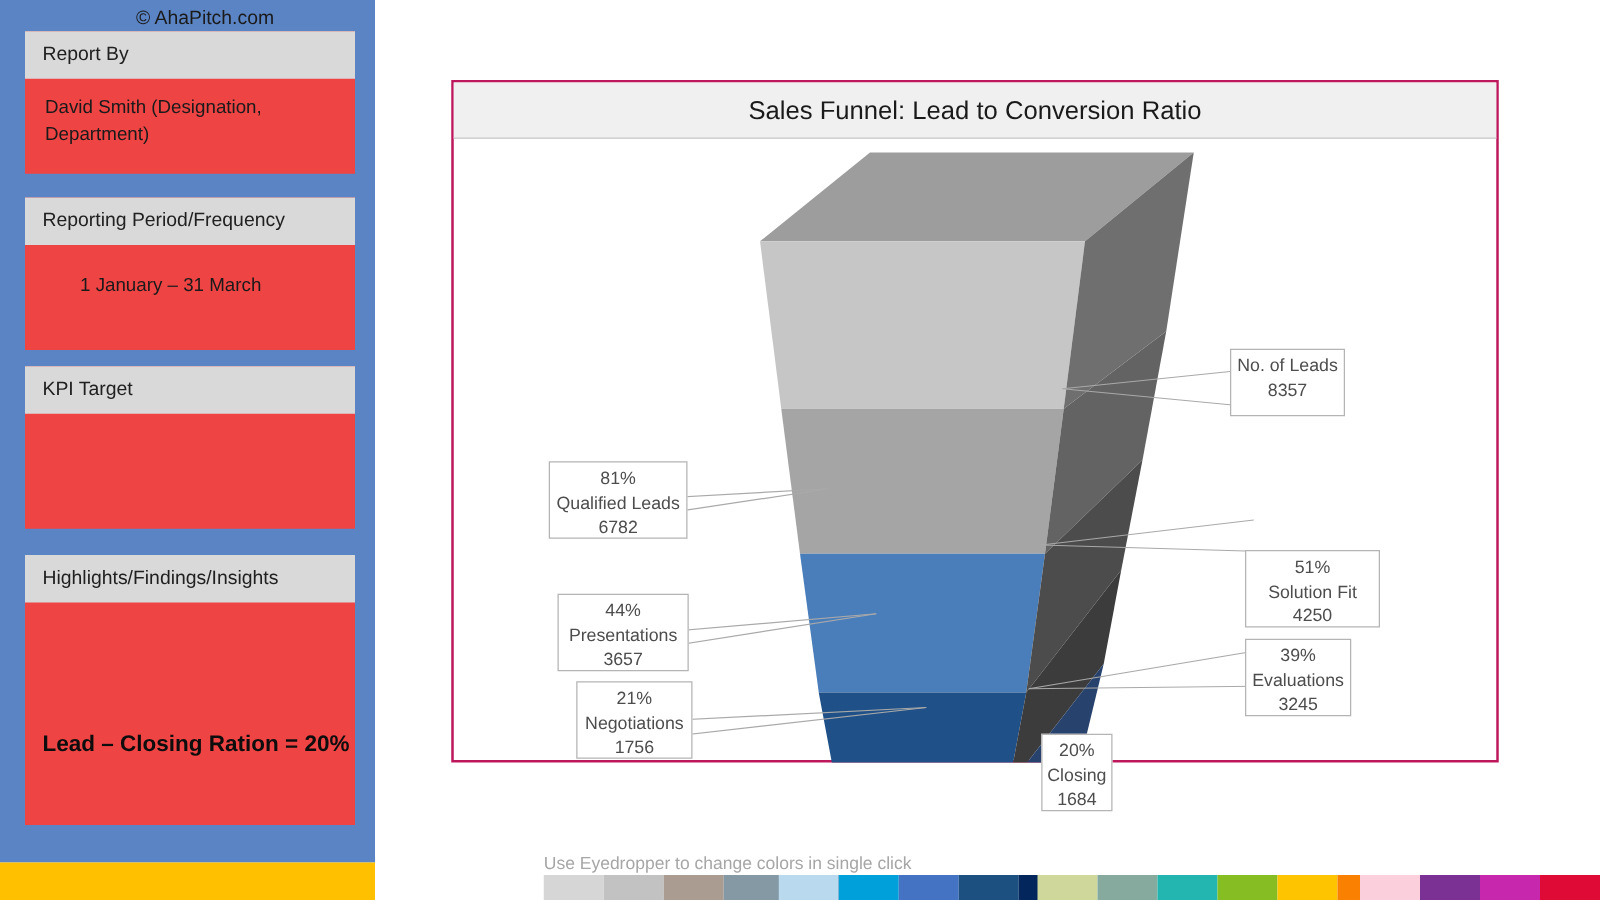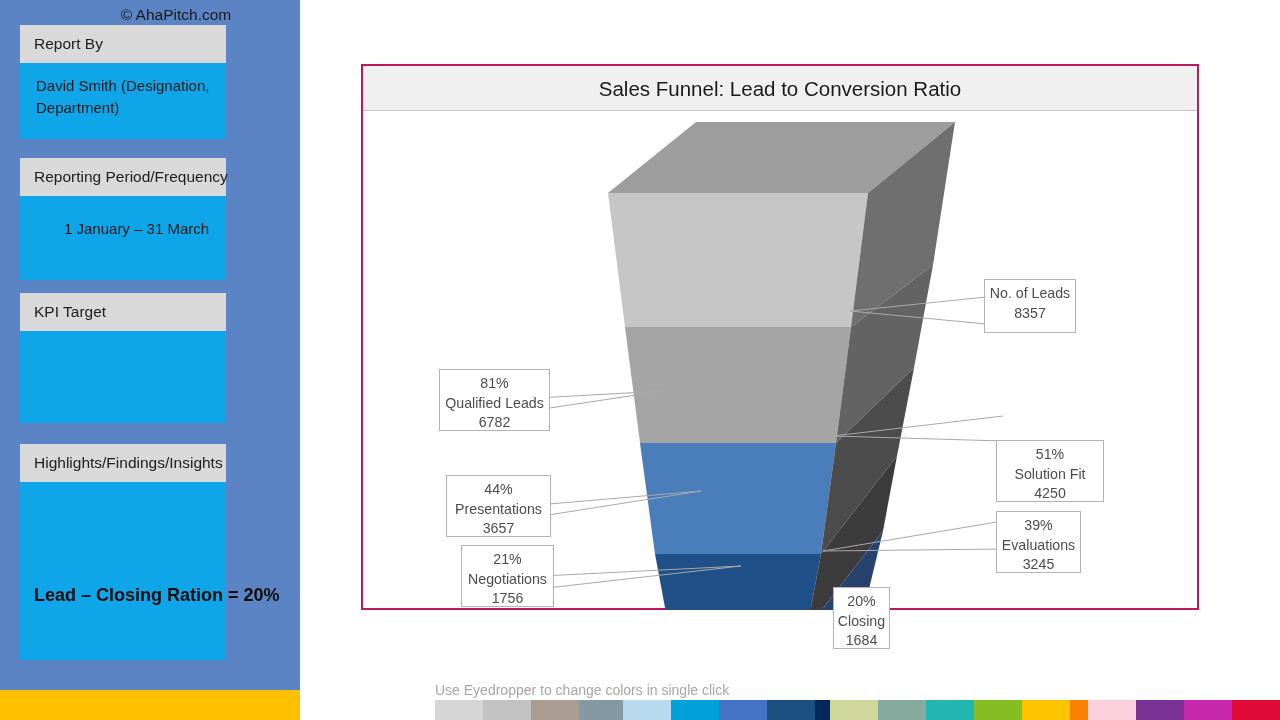--- a/index.html
+++ b/index.html
@@ -24,22 +24,22 @@
     position: absolute;
     left: 0; top: 0;
     width: 300px;
     height: 690px;
     background: #5b84c4;
   }
 
   .panel {
     position: absolute;
     left: 20px;
-    width: 206px;
-    background: #0ea5e9;
+    width: 264px;
+    background: #ef4444;
   }
   .panel-head {
     background: #d9d9d9;
     color: #202020;
     font-size: 15.5px;
     line-height: 1;
     padding: 11px 14px 11px 14px;
     white-space: nowrap;
   }
   .panel-body {
@@ -69,21 +69,20 @@
   #footer-text {
     position: absolute;
     left: 0; top: 0;
     width: 300px; height: 30px;
     line-height: 30px;
     text-align: center;
     font-size: 15.5px;
     color: #1a1a1a;
     padding-left: 28px;
     box-sizing: border-box;
-    margin-left: 12px;
   }
 
   
   #chart-frame {
     position: absolute;
     left: 361px; top: 64px;
     width: 838px; height: 546px;
     background: #ffffff;
     border: 2px solid #be185d;
     box-sizing: border-box;

